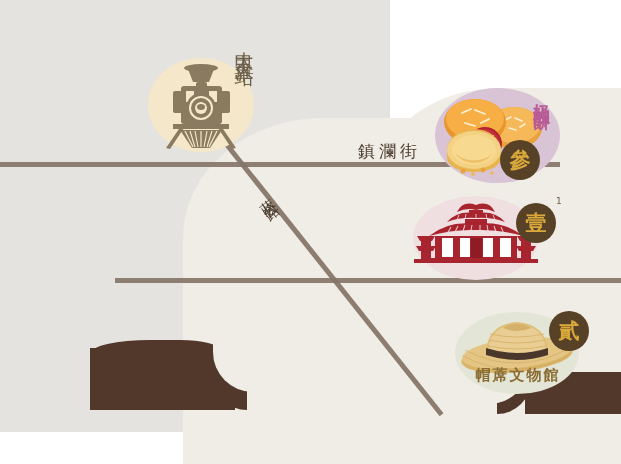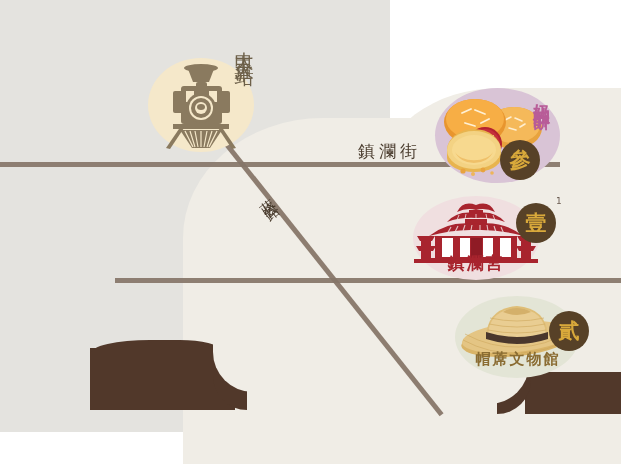--- a/index.html
+++ b/index.html
@@ -192,21 +192,21 @@
     width: 126px;
     text-align: center;
     font-size: 17px;
     letter-spacing: 2px;
     color: #a8242e;
     font-weight: bold;
   }
 
   
   .hat {
-    left: 455px; top: 296px;
+    left: 455px; top: 312px;
     width: 124px; height: 82px;
   }
   .hat .poi-oval {
     left: 0; top: 0;
     width: 124px; height: 82px;
     background: #e3e5d6;
   }
   .hat-label {
     position: absolute;
     left: -2px; top: 54px;
@@ -428,21 +428,20 @@
         <path d="M1 63 L25 63 L25 67 L1 67 Z"></path>
         <path d="M104 40 L122 40 L119 45 L107 45 Z"></path>
         <rect x="108" y="45" width="10" height="5"></rect>
         <path d="M103 50 L123 50 L120 55 L106 55 Z"></path>
         <rect x="108" y="55" width="10" height="8"></rect>
         <path d="M101 63 L125 63 L125 67 L101 67 Z"></path>
       </g>
 
       <rect x="18" y="62" width="90" height="5" fill="#a8242e"></rect>
     </svg>
-    <div class="temple-label">鎮瀾宮</div>
   </div>
   <div class="badge b-one">壹</div>
   <div class="badge-sup">1</div>
 
   <div class="poi hat">
     <div class="poi-oval"></div>
     <svg class="illu" width="124" height="82" viewBox="0 0 124 82">
 
       <ellipse cx="62" cy="44" rx="56" ry="16" fill="#d9b468" transform="rotate(-6 62 44)"></ellipse>
       <ellipse cx="62" cy="41" rx="55" ry="15" fill="#e4c584" transform="rotate(-6 62 44)"></ellipse>

